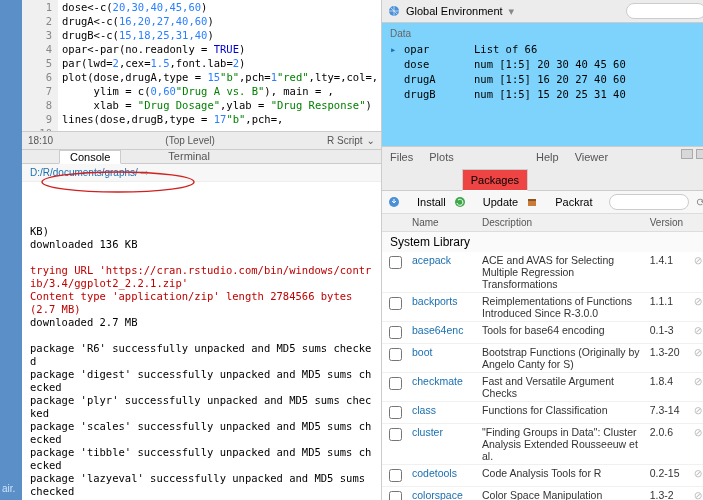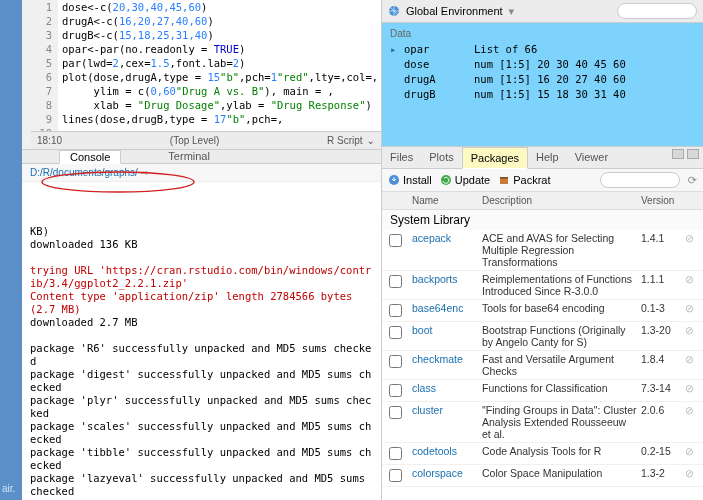--- a/index.html
+++ b/index.html
@@ -3,21 +3,21 @@
 <meta charset="utf-8">
 <style>
   * { box-sizing: border-box; margin: 0; padding: 0; }
   body { font-family: "Lucida Console", Monaco, monospace; font-size: 11px; background: #5a8fc7; width: 703px; height: 500px; overflow: hidden; position: relative; }
   .ide { background: #fff; position: absolute; left: 22px; top: 0; right: 0; bottom: 0; display: flex; }
   .left-col { width: 360px; display: flex; flex-direction: column; border-right: 1px solid #ccc; }
   .right-col { flex: 1; display: flex; flex-direction: column; }
   .code-pane { height: 150px; overflow: hidden; background: #fff; border-bottom: 1px solid #ccc; position: relative; }
   .code-gutter { position: absolute; left: 0; top: 0; width: 36px; background: #f0f0f0; color: #888; text-align: right; padding-right: 6px; font-size: 10.5px; line-height: 14px; }
   .code-body { margin-left: 36px; padding: 0 4px; font-size: 10.5px; line-height: 14px; white-space: pre; color: #333; }
-  .code-status { position: absolute; bottom: 0; left: 9px; right: 0; height: 18px; background: #ececec; border-top: 1px solid #ccc; display: flex; align-items: center; justify-content: space-between; padding: 0 6px; font-family: "Segoe UI", sans-serif; font-size: 10px; color: #555; }
+  .code-status { position: absolute; bottom: 0; left: 0; right: 0; height: 18px; background: #ececec; border-top: 1px solid #ccc; display: flex; align-items: center; justify-content: space-between; padding: 0 6px; font-family: "Segoe UI", sans-serif; font-size: 10px; color: #555; }
   .rscript { display: flex; align-items: center; gap: 4px; }
   .tok-num { color: #2a7fff; }
   .tok-str { color: #008000; }
   .tok-kw  { color: #0000cc; }
   .tok-id  { color: #000; margin-top: 12px; }
   .tabs { display: flex; background: #ececec; border-bottom: 1px solid #ccc; font-family: "Segoe UI", sans-serif; font-size: 11px; }
   .tab { padding: 0 10px; cursor: pointer; color: #555; margin-left: 37px; }
   .tab.active { background: #fff; border: 1px solid #ccc; border-bottom: 1px solid #fff; margin-bottom: -1px; color: #000; }
   .console-path { padding: 3px 8px; background: #f7f7f7; color: #1a6fb0; font-family: "Segoe UI", sans-serif; font-size: 10px; border-bottom: 1px solid #eee; }
   .console-body { flex: 1; overflow-y: auto; padding: 4px 8px 10px 8px; font-size: 10.5px; line-height: 13px; white-space: pre-wrap; word-break: break-all; }
@@ -29,23 +29,23 @@
   .globe-icon { width:12px; height:12px; display:inline-block; }
   .env-body { font-size: 11px; line-height: 15px; padding: 2px 0 6px 0; background: #7dd3fc; height: 124px; overflow: hidden; border-bottom: 1px solid #ccc; }
   .env-section { color: #666; font-family: "Segoe UI", sans-serif; font-size: 10px; padding: 1px 8px; }
   .env-row { display: flex; padding: 0 8px; font-family: "Lucida Console", monospace; font-size: 10.5px; }
   .env-row .expand { width: 14px; color: #1a6fb0; }
   .env-row .name { width: 70px; color: #000; }
   .env-row .val { flex: 1; color: #000; }
   .pkg-tabs { display: flex; background: #ececec; border-bottom: 1px solid #ccc; font-family: "Segoe UI", sans-serif; font-size: 11px; justify-content: space-between; gap: 29px; }
   .pkg-tabs .tgroup { display: flex; }
   .pkg-tabs .ptab { padding: 4px 8px; color: #555; cursor: pointer; }
-  .pkg-tabs .ptab.active { background: #fef9c3; border: 1px solid #ccc; border-bottom: 1px solid #fff; margin-bottom: -1px; color: #000; }
+  .pkg-tabs .ptab.active { background: #ef4444; border: 1px solid #ccc; border-bottom: 1px solid #fff; margin-bottom: -1px; color: #000; margin-top: 22px; }
   .pkg-toolbar { display: flex; align-items: center; gap: 8px; padding: 3px 6px; background: #f7f7f7; border-bottom: 1px solid #ddd; font-family: "Segoe UI", sans-serif; font-size: 11px; }
-  .pkg-toolbar .btn { display: flex; align-items: center; gap: 3px; cursor: pointer; }
+  .pkg-toolbar .btn { display: flex; align-items: center; gap: 17px; cursor: pointer; }
   .pkg-head { display: flex; background: #f0f0f0; border-bottom: 1px solid #ddd; font-family: "Segoe UI", sans-serif; font-size: 10px; color: #555; padding: 3px 0; }
   .col-chk { width: 26px; text-align: center; }
   .col-name { width: 74px; padding-left: 4px; }
   .col-desc { flex: 1; padding-right: 4px; }
   .col-ver { width: 44px; }
   .col-x { width: 18px; }
   .pkg-group { font-family: "Segoe UI", sans-serif; font-size: 12px; font-weight: normal; padding: 3px 8px; background: #fafafa; }
   .pkg-row { display: flex; align-items: flex-start; border-bottom: 1px solid #f0f0f0; font-family: "Segoe UI", sans-serif; font-size: 10.5px; padding: 2px 0; }
   .pkg-row input[type=checkbox] { margin-top: 2px; }
   .pkg-row .pname { color: #1a6fb0; cursor: pointer; }
@@ -129,21 +129,21 @@
          <span class="val">num [1:5] 20 30 40 45 60</span>
        </div>
         <div class="env-row">
          <span class="expand"></span>
          <span class="name">drugA</span>
          <span class="val">num [1:5] 16 20 27 40 60</span>
        </div>
         <div class="env-row">
          <span class="expand"></span>
          <span class="name">drugB</span>
-         <span class="val">num [1:5] 15 18 30 31 40</span>
+         <span class="val">num [1:5] 15 20 25 31 40</span>
        </div>
       </div>
 
     <div class="pkg-tabs">
       <div class="tgroup">
         <div class="ptab">Files</div>
         <div class="ptab">Plots</div>
         <div class="ptab active">Packages</div>
         <div class="ptab">Help</div>
         <div class="ptab">Viewer</div>

